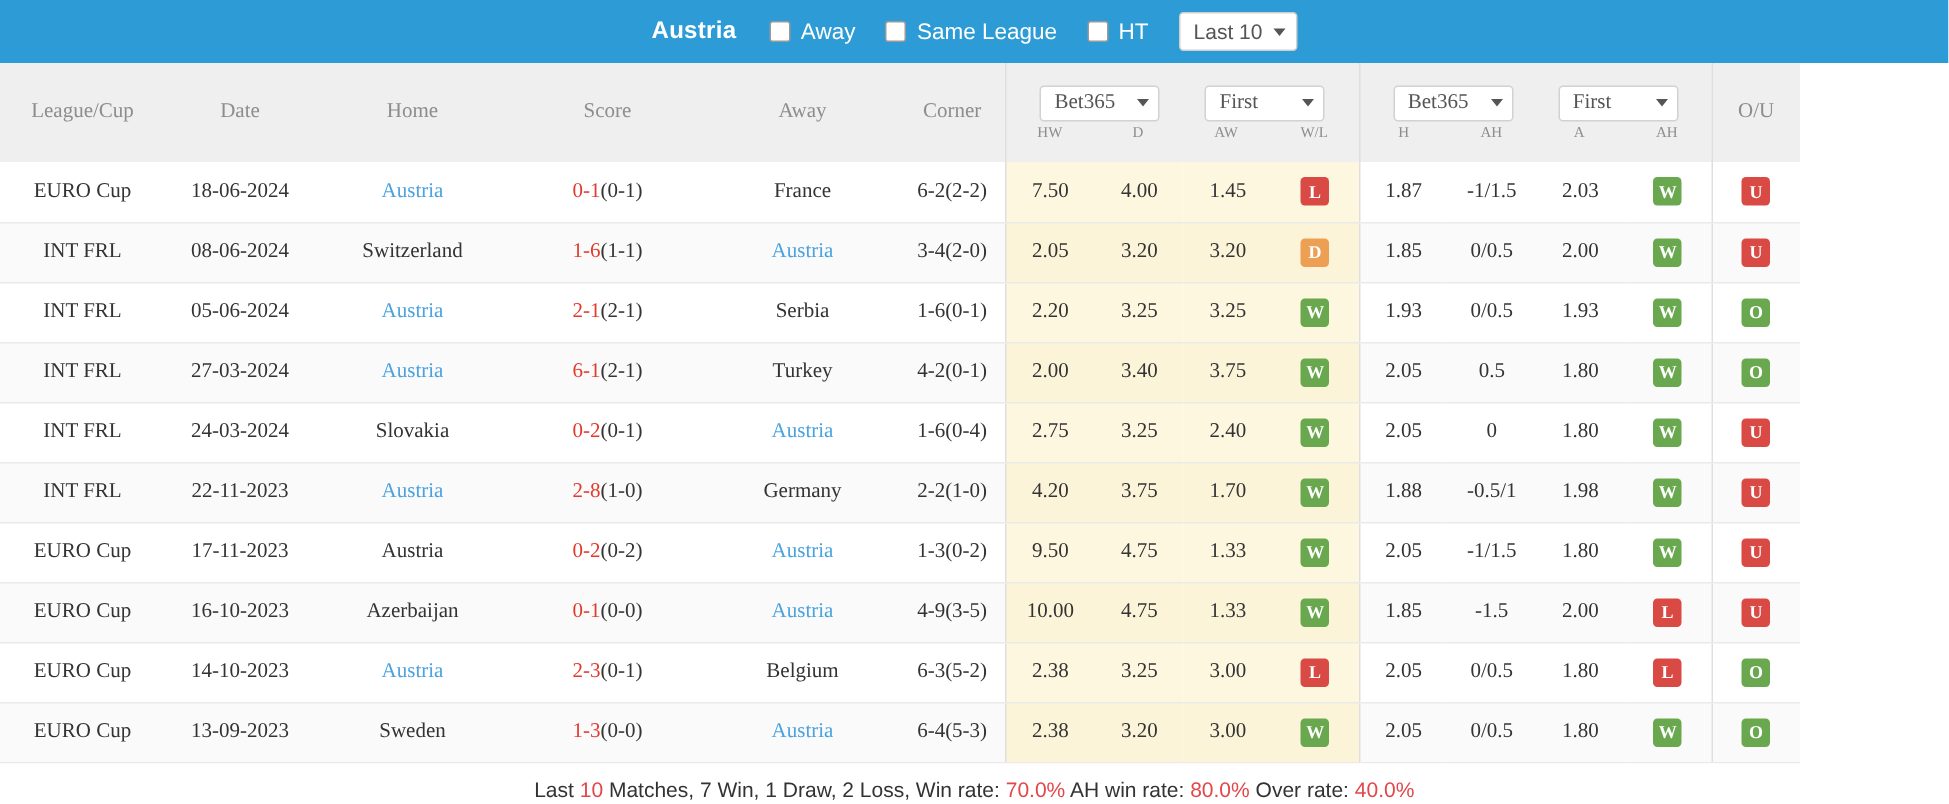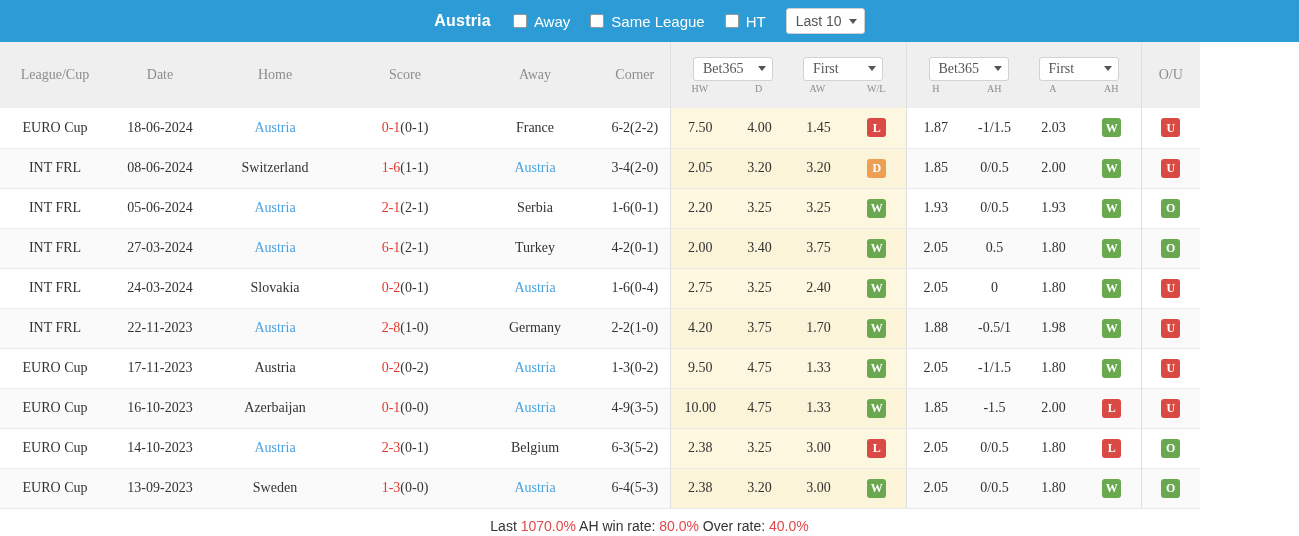--- a/index.html
+++ b/index.html
@@ -381,20 +381,21 @@
           <td><span>1.80</span></td>
           <td><span class="badge b-w">W</span></td>
           <td class="vsep"><span class="badge b-o">O</span></td>
         </tr>
       </tbody>
   </table>
 
   <div class="footer">
     <span>Last </span>
       <span class="hi">10</span>
+      <span> Matches, 7 Win, 1 Draw, 2 Loss, Win rate: </span>
       <span class="hi">70.0%</span>
       <span> AH win rate: </span>
       <span class="hi">80.0%</span>
       <span> Over rate: </span>
       <span class="hi">40.0%</span>
   </div>
 
 </div>
 
 </body></html>

